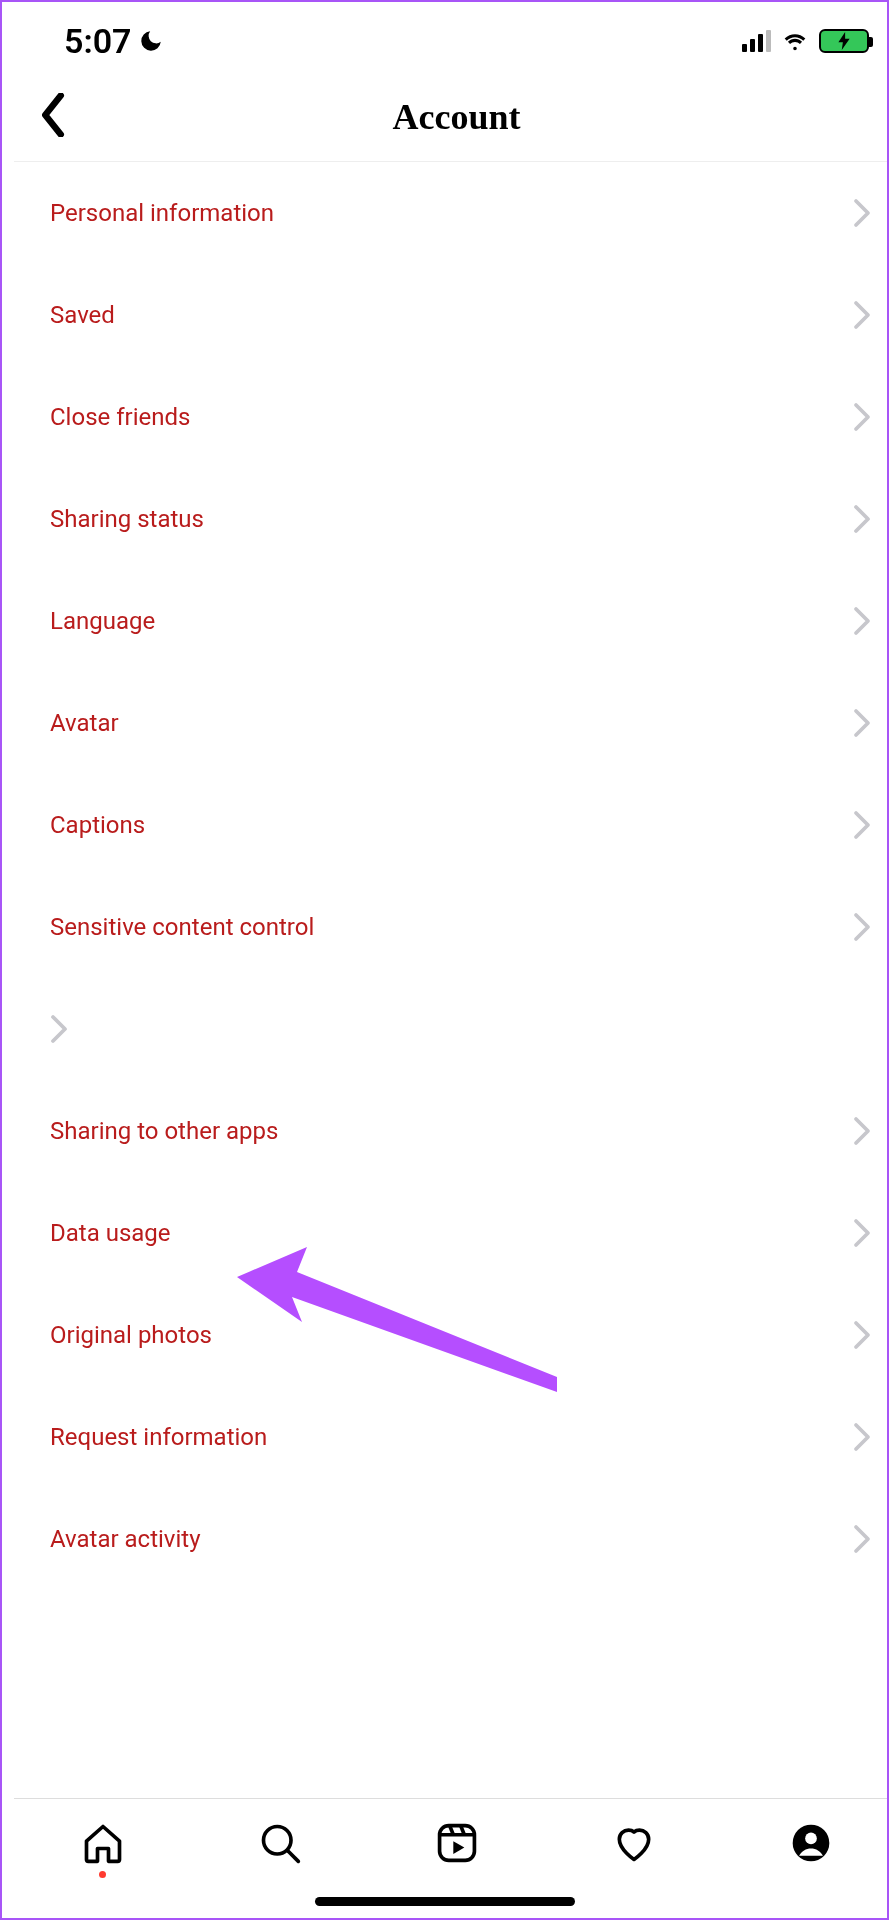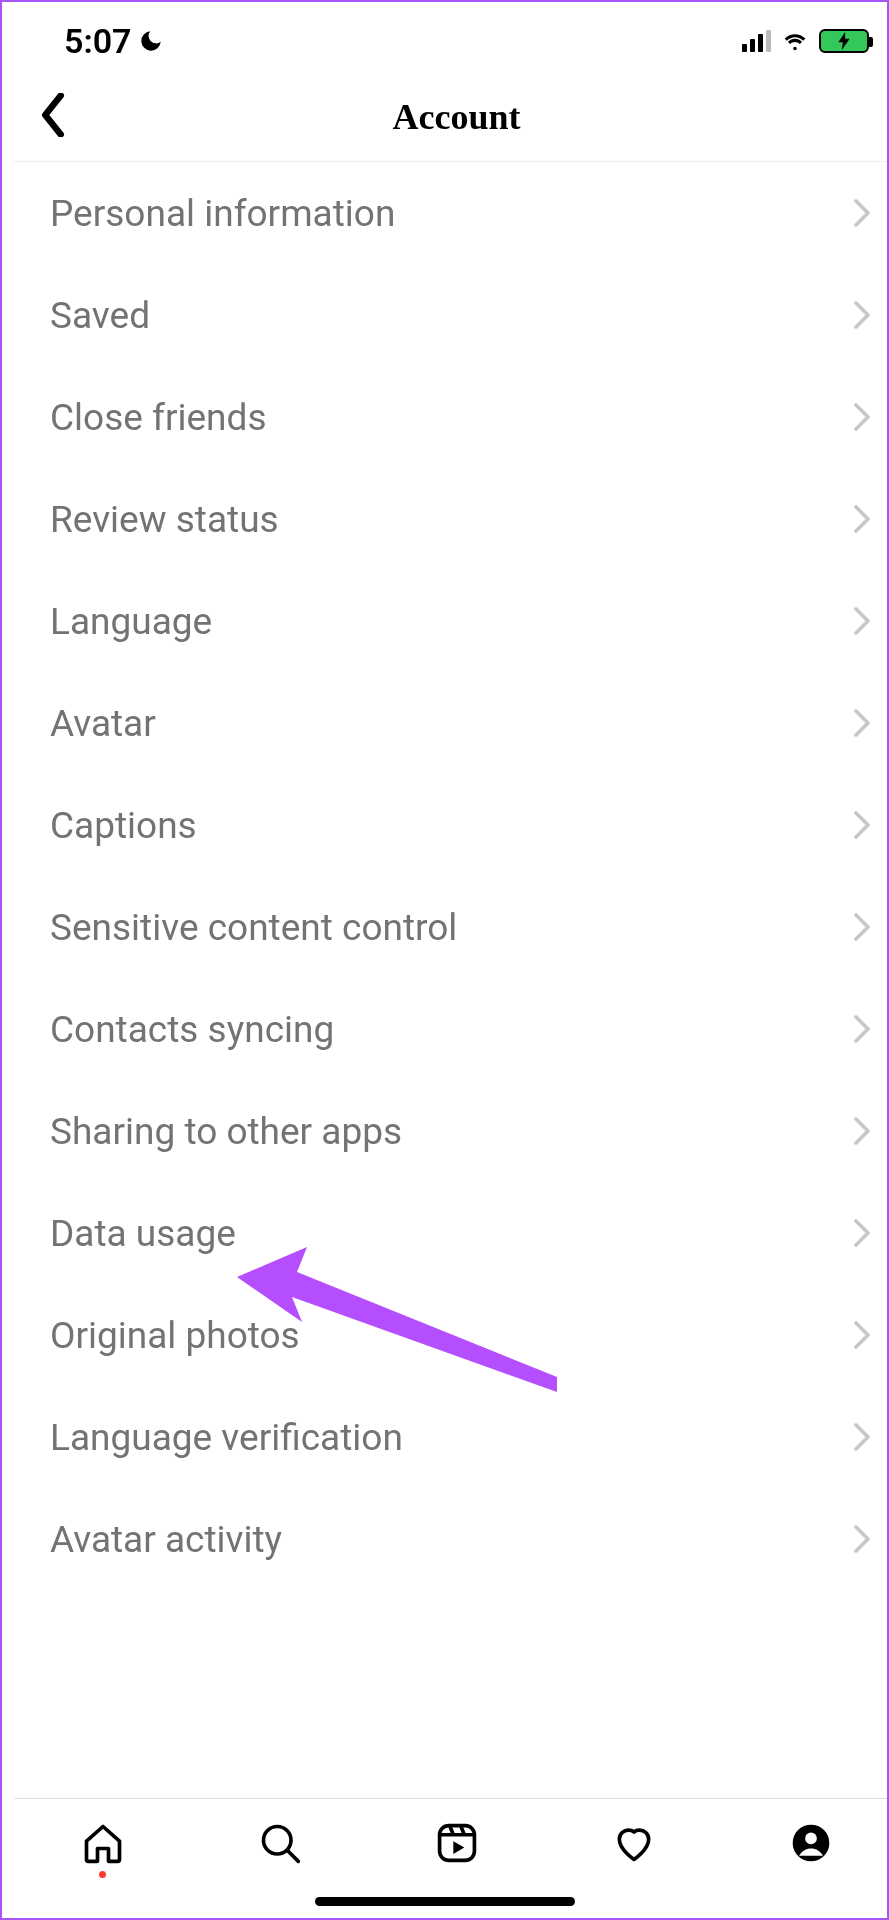--- a/index.html
+++ b/index.html
@@ -117,23 +117,23 @@
   }
   .list-item {
     display:flex;
     align-items:center;
     justify-content:space-between;
     padding:0 28px 0 36px;
     height:102px;
     cursor:pointer;
   }
   .list-label {
-    font-size:37px;
+    font-size:24px;
     font-weight:400;
-    color:#737373;
+    color:#b91c1c;
   }
   .chevron {
     width:18px;
     height:30px;
   }
   .chevron path { stroke:#c7c7cc; }
   
   .tabbar {
     height:120px;
     border-top:1px solid #ddd;
@@ -224,21 +224,21 @@
           <path d="M2 2l8 8-8 8" stroke-width="2.5" fill="none" stroke-linecap="round" stroke-linejoin="round"></path>
         </svg>
     </div>
     <div class="list-item">
       <span class="list-label">Close friends</span>
       <svg class="chevron" viewBox="0 0 12 20">
           <path d="M2 2l8 8-8 8" stroke-width="2.5" fill="none" stroke-linecap="round" stroke-linejoin="round"></path>
         </svg>
     </div>
     <div class="list-item">
-      <span class="list-label">Review status</span>
+      <span class="list-label">Sharing status</span>
       <svg class="chevron" viewBox="0 0 12 20">
           <path d="M2 2l8 8-8 8" stroke-width="2.5" fill="none" stroke-linecap="round" stroke-linejoin="round"></path>
         </svg>
     </div>
     <div class="list-item">
       <span class="list-label">Language</span>
       <svg class="chevron" viewBox="0 0 12 20">
           <path d="M2 2l8 8-8 8" stroke-width="2.5" fill="none" stroke-linecap="round" stroke-linejoin="round"></path>
         </svg>
     </div>
@@ -254,21 +254,20 @@
           <path d="M2 2l8 8-8 8" stroke-width="2.5" fill="none" stroke-linecap="round" stroke-linejoin="round"></path>
         </svg>
     </div>
     <div class="list-item">
       <span class="list-label">Sensitive content control</span>
       <svg class="chevron" viewBox="0 0 12 20">
           <path d="M2 2l8 8-8 8" stroke-width="2.5" fill="none" stroke-linecap="round" stroke-linejoin="round"></path>
         </svg>
     </div>
     <div class="list-item">
-      <span class="list-label">Contacts syncing</span>
       <svg class="chevron" viewBox="0 0 12 20">
           <path d="M2 2l8 8-8 8" stroke-width="2.5" fill="none" stroke-linecap="round" stroke-linejoin="round"></path>
         </svg>
     </div>
     <div class="list-item">
       <span class="list-label">Sharing to other apps</span>
       <svg class="chevron" viewBox="0 0 12 20">
           <path d="M2 2l8 8-8 8" stroke-width="2.5" fill="none" stroke-linecap="round" stroke-linejoin="round"></path>
         </svg>
     </div>
@@ -278,21 +277,21 @@
           <path d="M2 2l8 8-8 8" stroke-width="2.5" fill="none" stroke-linecap="round" stroke-linejoin="round"></path>
         </svg>
     </div>
     <div class="list-item">
       <span class="list-label">Original photos</span>
       <svg class="chevron" viewBox="0 0 12 20">
           <path d="M2 2l8 8-8 8" stroke-width="2.5" fill="none" stroke-linecap="round" stroke-linejoin="round"></path>
         </svg>
     </div>
     <div class="list-item">
-      <span class="list-label">Language verification</span>
+      <span class="list-label">Request information</span>
       <svg class="chevron" viewBox="0 0 12 20">
           <path d="M2 2l8 8-8 8" stroke-width="2.5" fill="none" stroke-linecap="round" stroke-linejoin="round"></path>
         </svg>
     </div>
     <div class="list-item">
       <span class="list-label">Avatar activity</span>
       <svg class="chevron" viewBox="0 0 12 20">
           <path d="M2 2l8 8-8 8" stroke-width="2.5" fill="none" stroke-linecap="round" stroke-linejoin="round"></path>
         </svg>
     </div>

